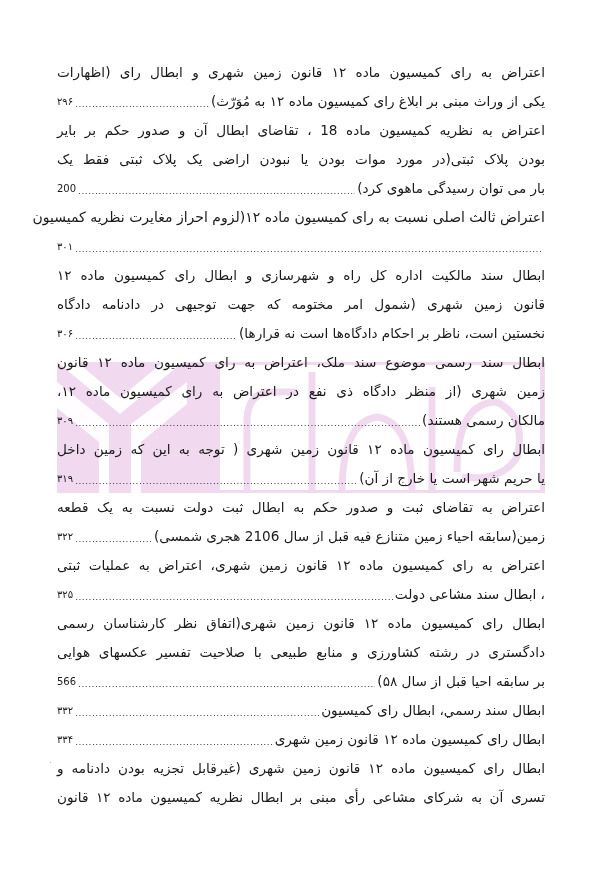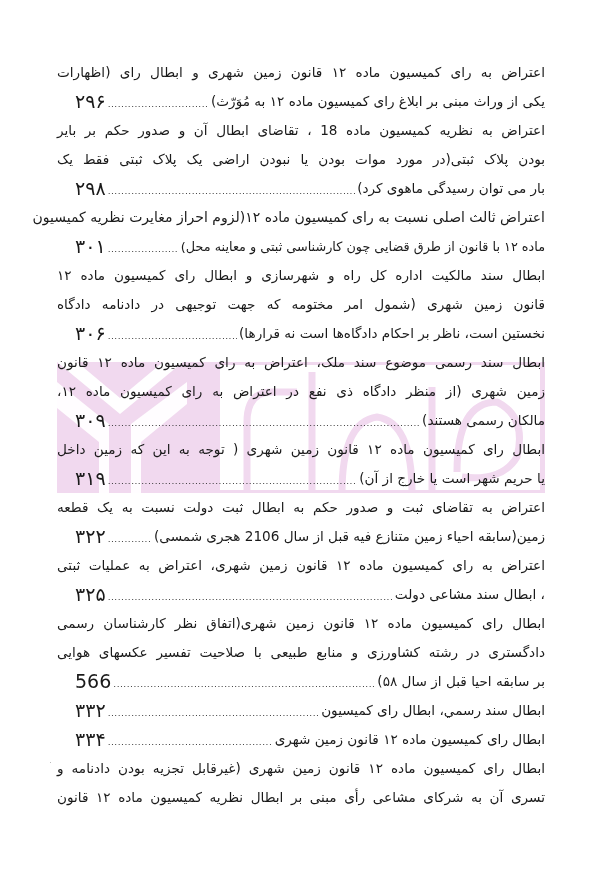--- a/index.html
+++ b/index.html
@@ -8,21 +8,21 @@
   .watermark { position:absolute; left:57px; top:362px; width:488px; height:131px; z-index:0; }
   .page { position:absolute; left:57px; top:58px; width:488px; z-index:1; direction:rtl; }
   .entry { margin:0; }
   .line { height:29px; line-height:29px; font-size:13.6px; white-space:nowrap;
           display:flex; justify-content:space-between; align-items:center; text-align:justify; }
   .line.just span.txt { display:block; width:100%; text-align:justify; text-align-last:justify; }
   .line .txt { flex:0 0 auto; }
   .line .dots { flex:1 1 auto; overflow:hidden; color:#333; font-size:9px; letter-spacing:0.5px;
                 margin:0 2px; line-height:29px; direction:ltr; text-align:left; padding-top:6px; }
   .line .dots::before { content:"................................................................................................................................................................................................"; }
-  .line .pg { flex:0 0 auto; font-size:19px;margin-left:18px; }
+  .line .pg { flex:0 0 auto; font-size:10px; }
   .speck { position:absolute; left:50px; top:762px; width:1px; height:1px; background:#bbb; }
 </style>
 </head>
 <body>
 
 <div class="watermark">
   <svg width="488" height="131" viewBox="0 0 488 131">
 
     <rect x="0" y="0" width="160" height="131" fill="#F1D9EF"></rect>
     <path d="M0 20 L52 62 L52 131 L74 131 L74 62 L130 20 L130 42 L84 80 L84 131 L42 131 L42 80 L0 46 Z" fill="#ffffff" opacity="0.95"></path>
@@ -54,30 +54,29 @@
   <div class="entry">
     <div class="line just">
         <span class="txt">اعتراض به نظریه کمیسیون ماده 18 ، تقاضای ابطال آن و صدور حکم بر بایر</span>
       </div>
     <div class="line just">
         <span class="txt">بودن پلاک ثبتی(در مورد موات بودن یا نبودن اراضی یک پلاک ثبتی فقط  یک</span>
       </div>
     <div class="line">
       <span class="txt">بار می توان رسیدگی ماهوی کرد)</span>
       <span class="dots"></span>
-      <span class="pg">۲۹۸</span>
+      <span class="pg">200</span>
     </div>
   </div>
 
   <div class="entry">
     <div class="line just">
         <span class="txt" style="font-size:14px">اعتراض ثالث اصلی نسبت به رای کمیسیون ماده ۱۲(لزوم احراز مغایرت نظریه کمیسیون</span>
       </div>
     <div class="line">
-      <span class="txt" style="font-size:12.8px">ماده ۱۲ با قانون از طرق قضایی چون کارشناسی ثبتی و معاینه محل)</span>
       <span class="dots"></span>
       <span class="pg">۳۰۱</span>
     </div>
   </div>
 
   <div class="entry">
     <div class="line just">
         <span class="txt">ابطال سند مالکیت اداره کل راه و شهرسازی و ابطال رای کمیسیون ماده ۱۲</span>
       </div>
     <div class="line just">

